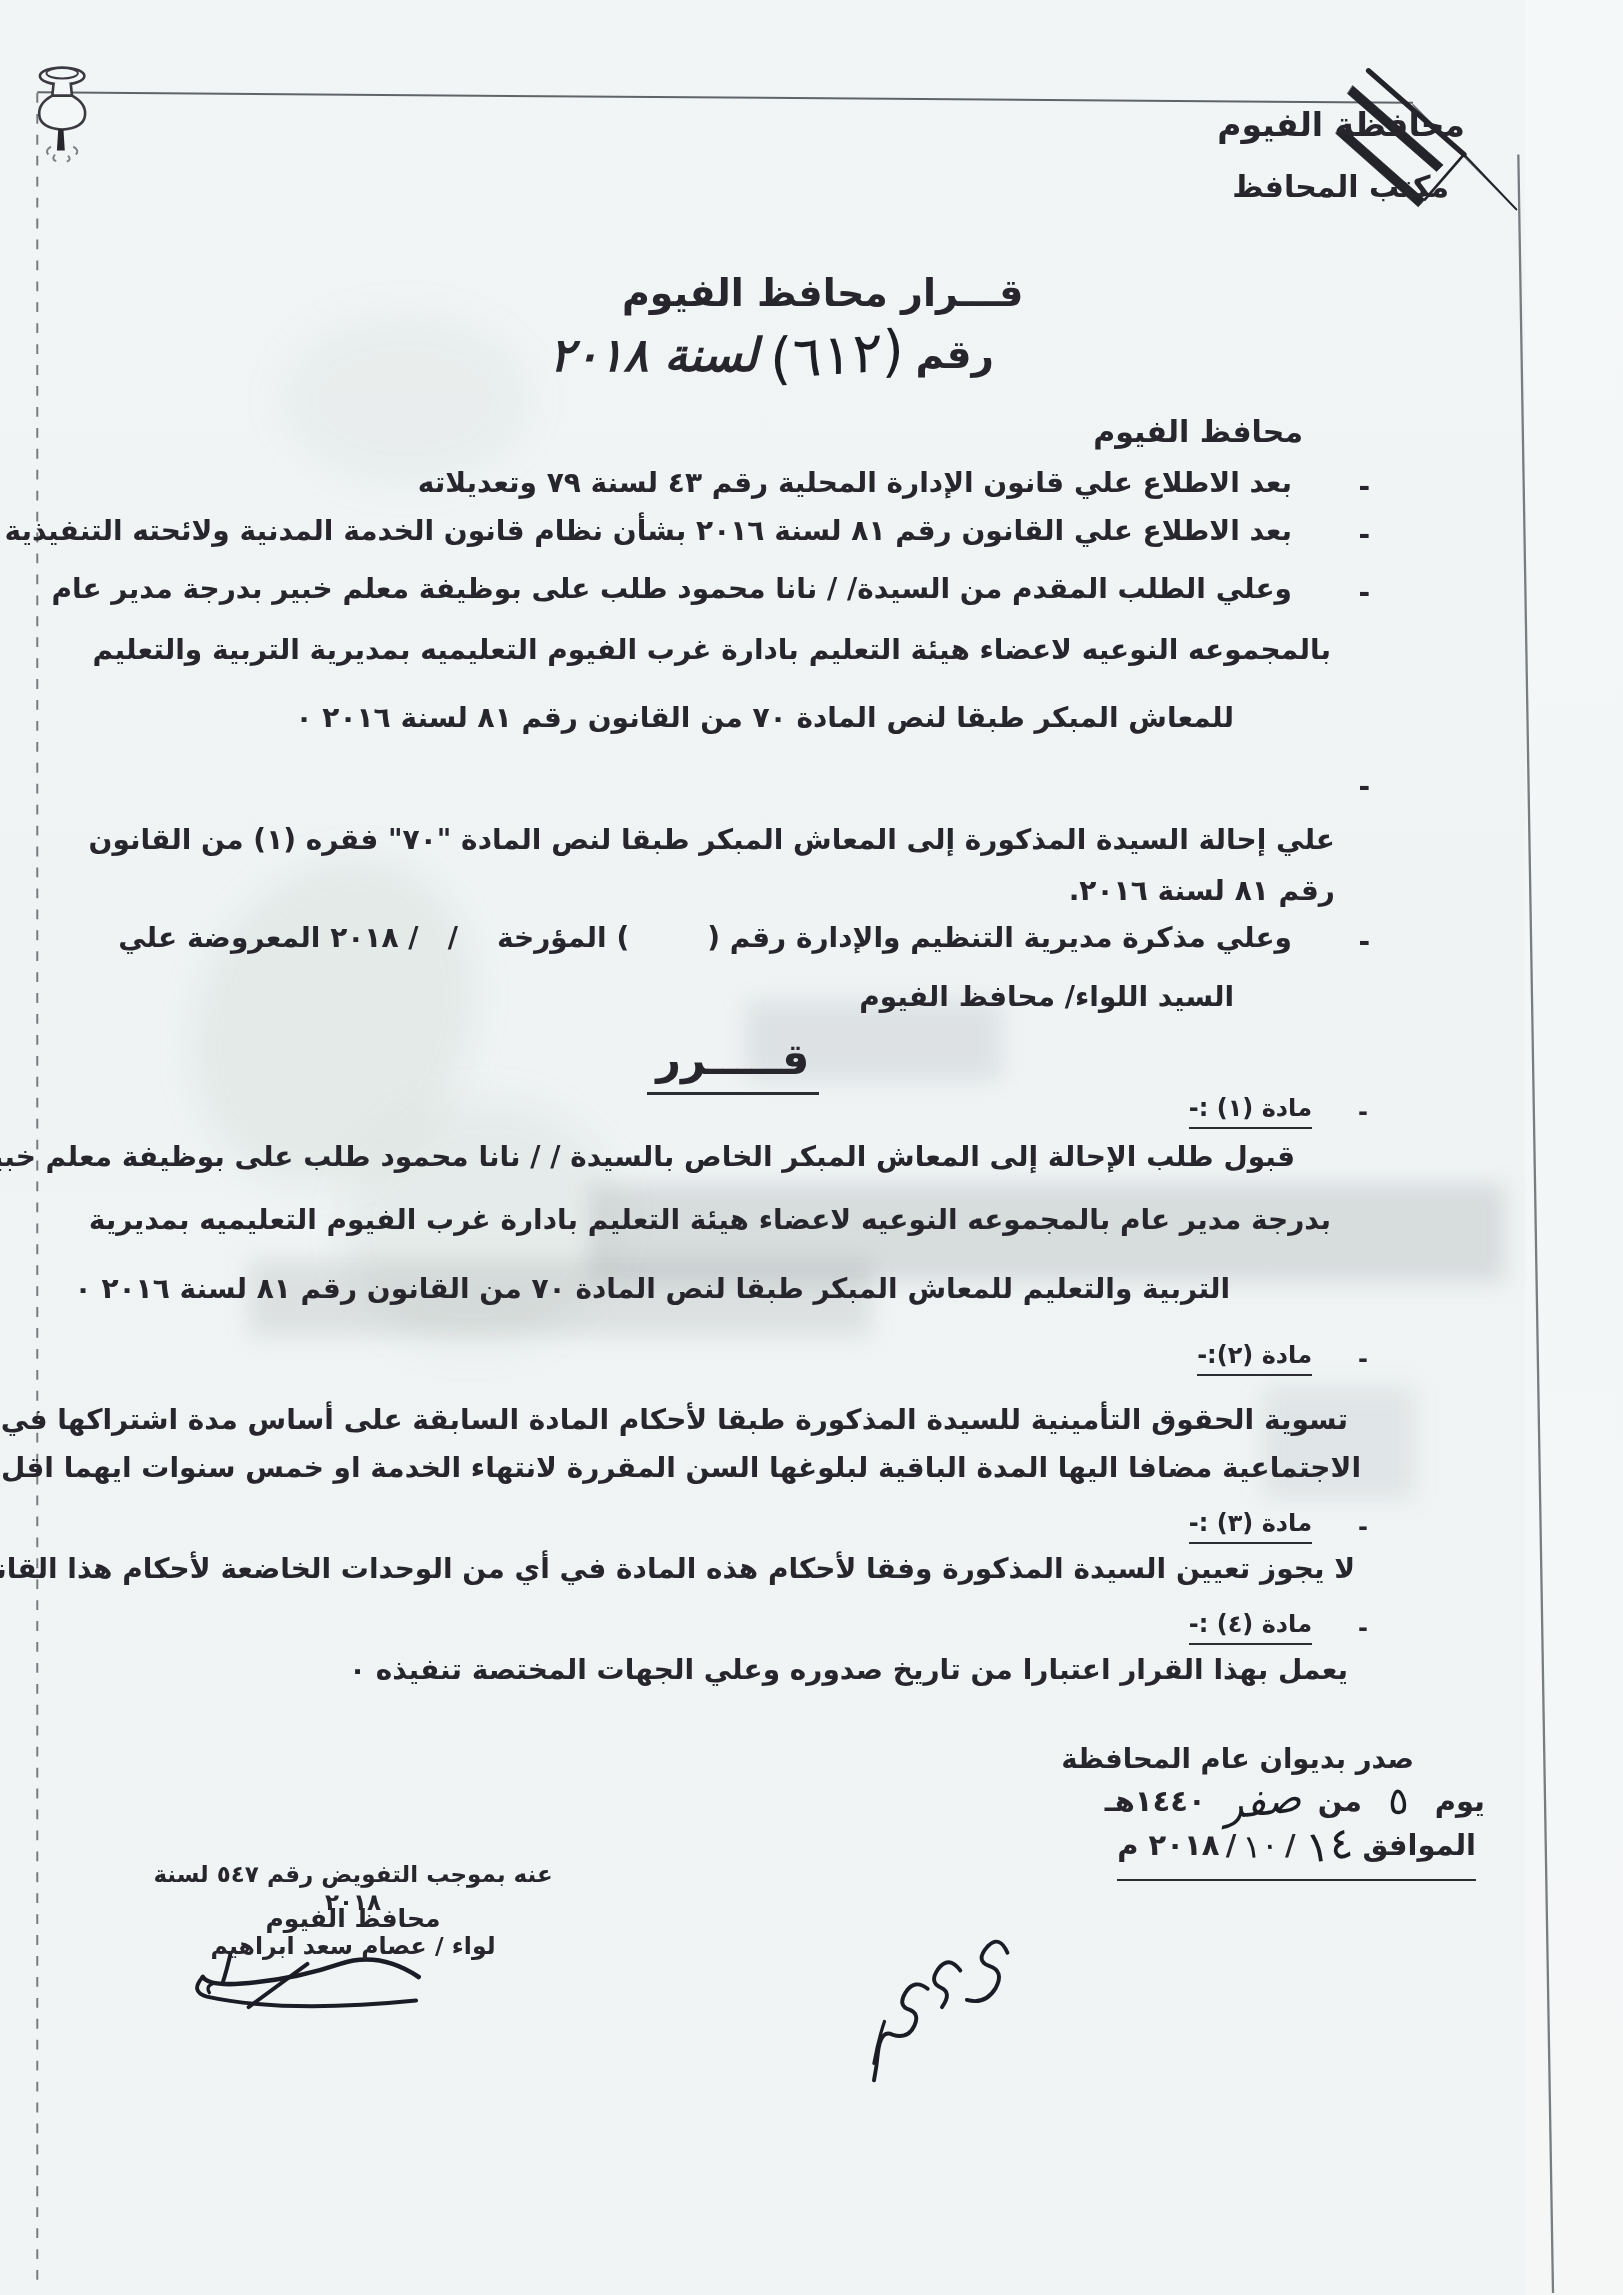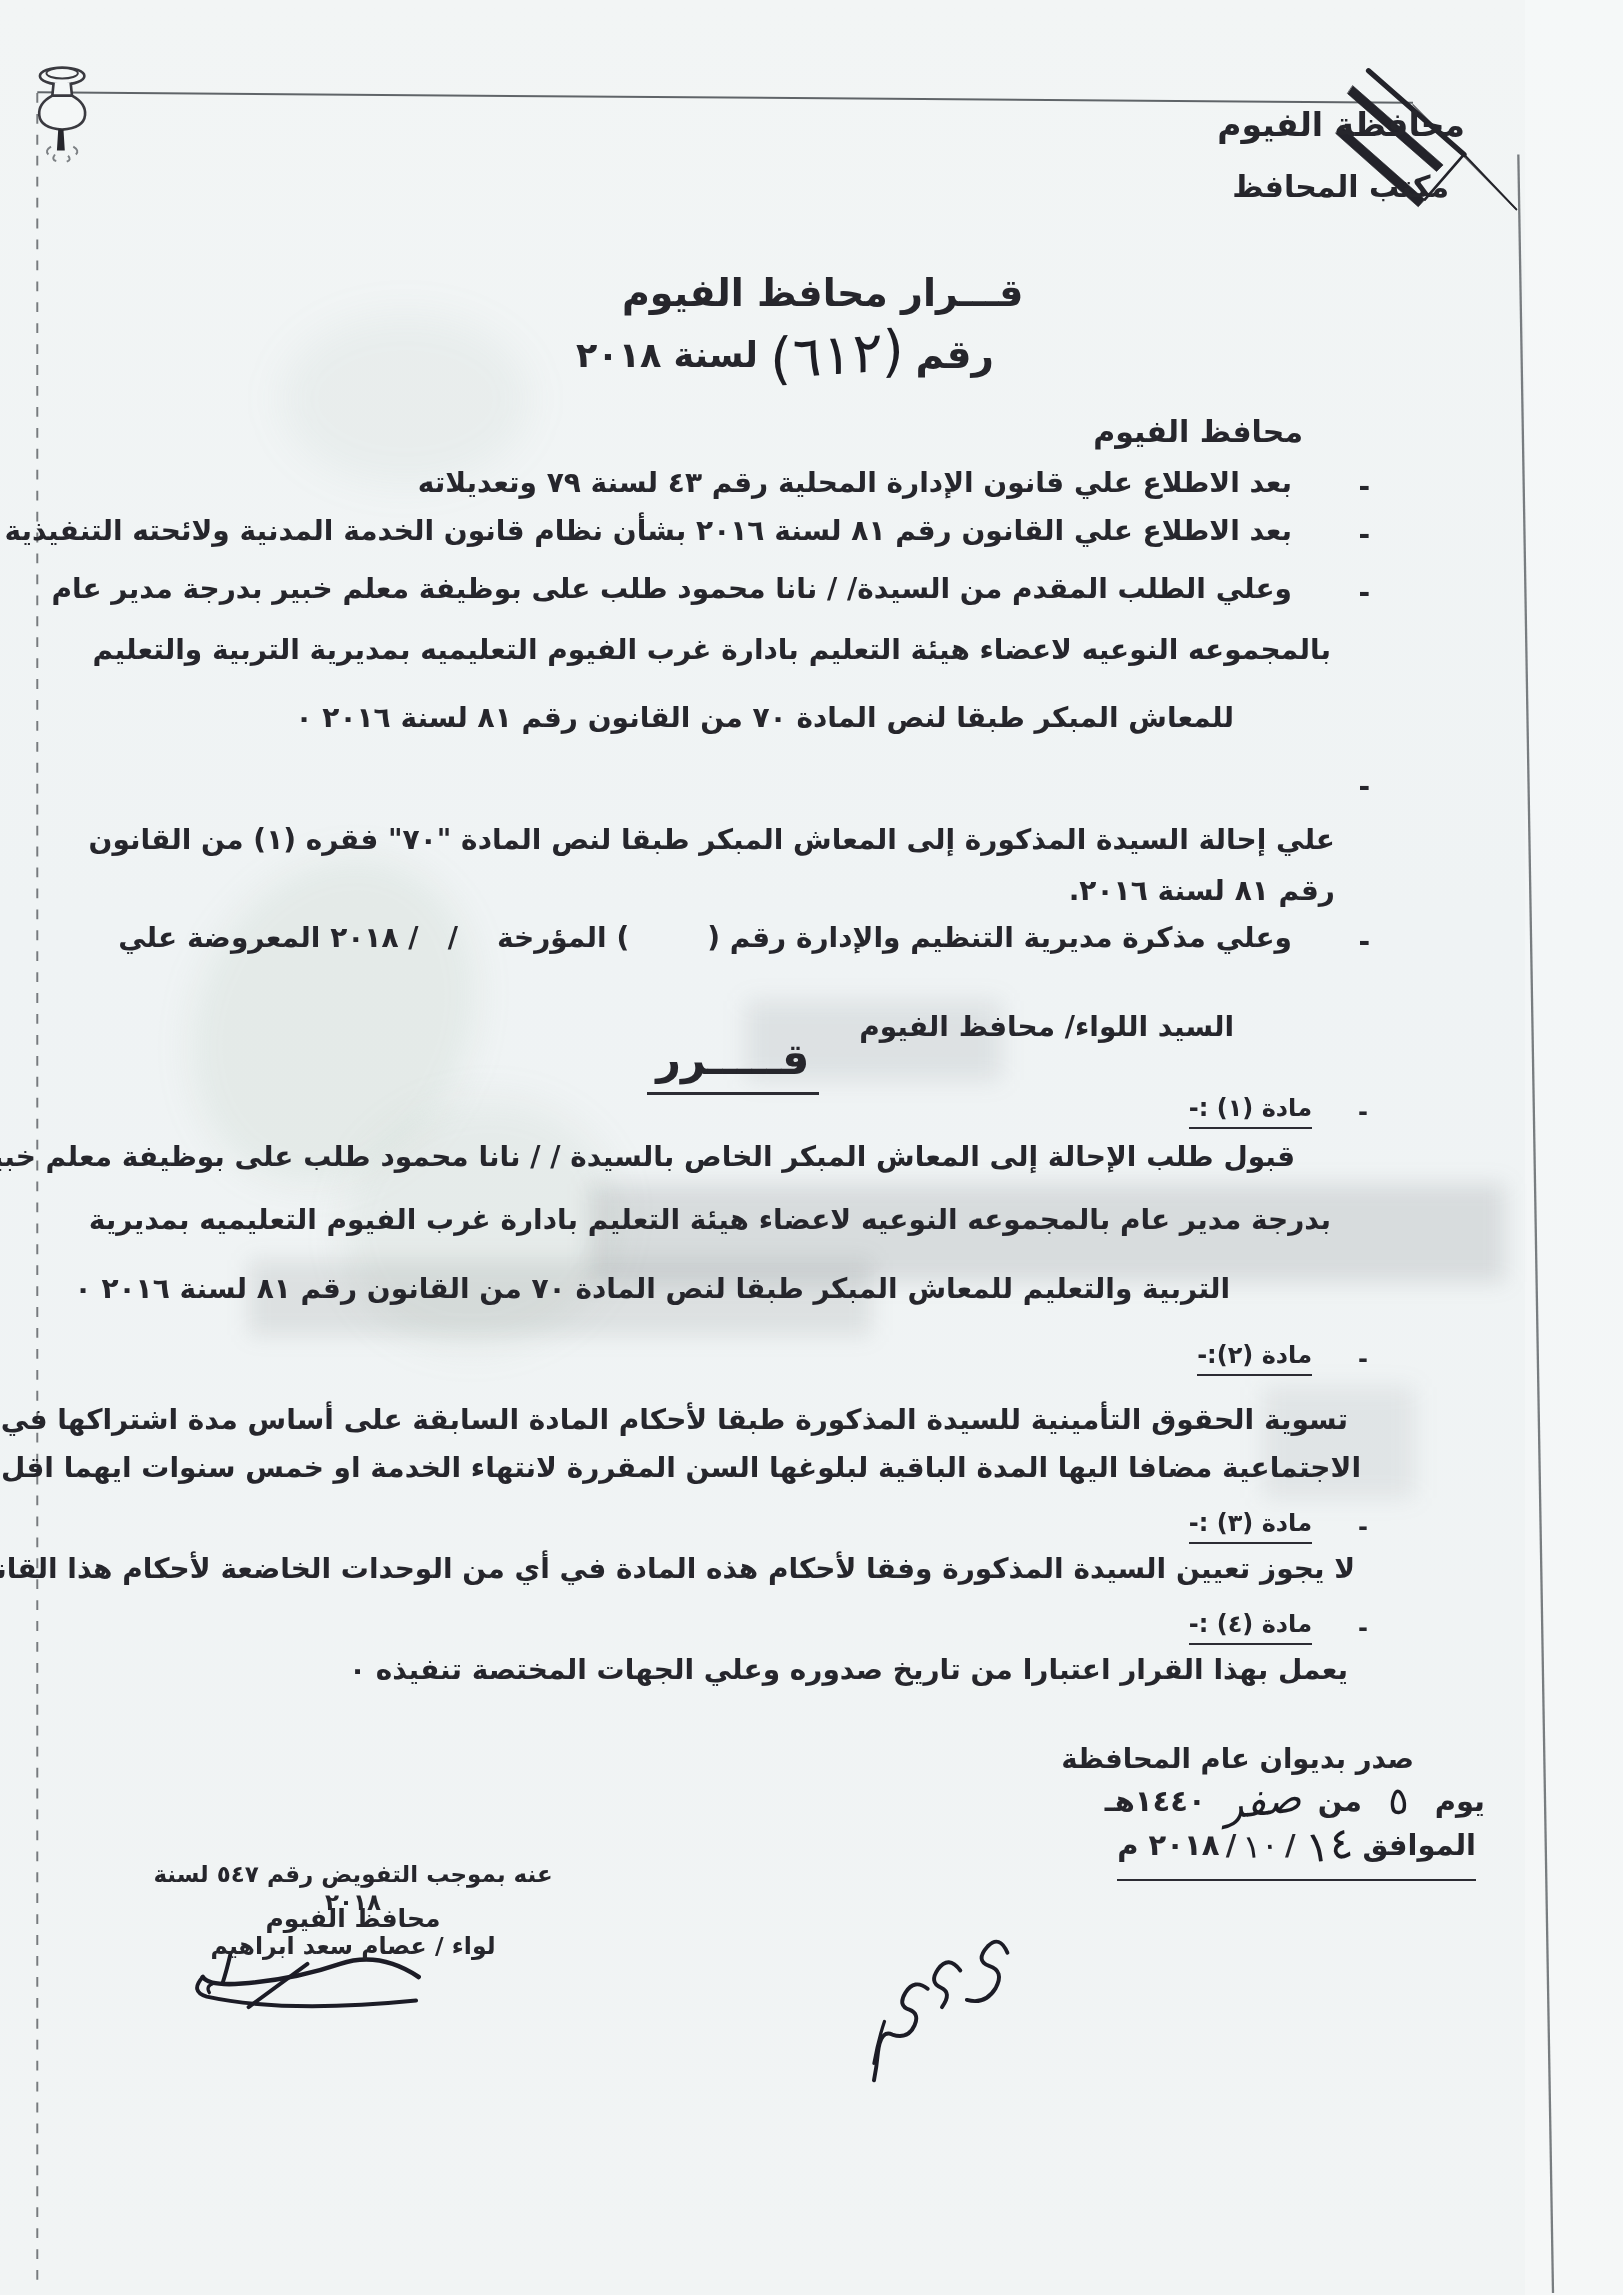--- a/index.html
+++ b/index.html
@@ -76,21 +76,21 @@
     </g>
   </svg>
 
   <div class="tline" style="top:105px;right:158px;font-size:33px;font-weight:800;">محافظة الفيوم</div>
   <div class="tline" style="top:169px;right:174px;font-size:30px;font-weight:800;">مكتب المحافظ</div>
 
   <div class="tline" style="top:270px;left:622px;font-size:38px;font-weight:800;">قـــرار محافظ الفيوم</div>
   <div class="row" style="top:322px;right:629px;gap:11.8px;">
     <span style="font-size:39px;">رقم</span>
     <span class="hw" style="font-size:56px;transform:rotate(-4deg) skewX(-5deg);">(٦١٢)</span>
-    <span style="font-size:35px;">لسنة ٢٠١٨</span>
+    <span style="font-size:46px;font-style:italic;">لسنة ٢٠١٨</span>
   </div>
 
   <div class="tline" style="top:414px;right:320px;font-size:30px;font-weight:800;">محافظ الفيوم</div>
 
   <div class="tline fs43" style="top:470px;right:253px;">-</div>
   <div class="tline fs43" style="top:466px;right:331px;">بعد الاطلاع علي قانون الإدارة المحلية رقم ٤٣ لسنة ٧٩ وتعديلاته</div>
 
   <div class="tline fs43" style="top:518px;right:253px;">-</div>
   <div class="tline fs43" style="top:514px;right:331px;">بعد الاطلاع علي القانون رقم ٨١ لسنة ٢٠١٦ بشأن نظام قانون الخدمة المدنية ولائحته التنفيذية ٠</div>
 
@@ -98,21 +98,21 @@
   <div class="tline fs43" style="top:633px;right:292px;">بالمجموعه النوعيه لاعضاء هيئة التعليم بادارة غرب الفيوم التعليميه بمديرية التربية والتعليم</div>
   <div class="tline fs43" style="top:572px;right:331px;">وعلي الطلب المقدم من السيدة/ / نانا محمود طلب على بوظيفة معلم خبير بدرجة مدير عام</div>
   <div class="tline fs43" style="top:701px;right:389px;">للمعاش المبكر طبقا لنص المادة ٧٠ من القانون رقم ٨١ لسنة ٢٠١٦ ٠</div>
 
   <div class="tline fs43" style="top:770px;right:253px;">-</div>
   <div class="tline fs43" style="top:823px;right:288px;">علي إحالة السيدة المذكورة إلى المعاش المبكر طبقا لنص المادة "٧٠"  فقره (١) من القانون</div>
   <div class="tline fs43" style="top:874px;right:288px;">رقم ٨١ لسنة ٢٠١٦.</div>
 
   <div class="tline fs43" style="top:925px;right:253px;">-</div>
   <div class="tline fs43" style="top:921px;right:331px;">وعلي مذكرة مديرية التنظيم والإدارة رقم (&nbsp;&nbsp;&nbsp;&nbsp;&nbsp;&nbsp;&nbsp;&nbsp;) المؤرخة&nbsp;&nbsp;&nbsp;&nbsp;/&nbsp;&nbsp;&nbsp;/ ٢٠١٨ المعروضة علي</div>
-  <div class="tline fs43" style="top:980px;right:389px;margin-top:30px;">السيد اللواء/ محافظ الفيوم</div>
+  <div class="tline fs43" style="top:980px;right:389px;">السيد اللواء/ محافظ الفيوم</div>
 
   <div class="tline" style="top:1033px;left:647px;font-size:43px;font-weight:800;border-bottom:3.3px solid #2c2c33;padding:0 9.2px 6.5px 9.2px;">قـــــرر</div>
 
   <div class="tline fs46" style="top:1098px;right:255px;">-</div>
   <div class="tline fs46 underlabel" style="top:1094px;right:311px;">مادة (١) :-</div>
   <div class="tline fs43" style="top:1140px;right:328px;">قبول طلب الإحالة إلى المعاش المبكر الخاص بالسيدة / / نانا محمود طلب على بوظيفة معلم خبير</div>
   <div class="tline fs43" style="top:1203px;right:292px;">بدرجة مدير عام بالمجموعه النوعيه لاعضاء هيئة التعليم بادارة غرب الفيوم التعليميه بمديرية</div>
   <div class="tline fs43" style="top:1272px;right:393px;">التربية والتعليم للمعاش المبكر طبقا لنص المادة ٧٠ من القانون رقم ٨١ لسنة ٢٠١٦ ٠</div>
 
   <div class="tline fs46" style="top:1345px;right:255px;">-</div>

